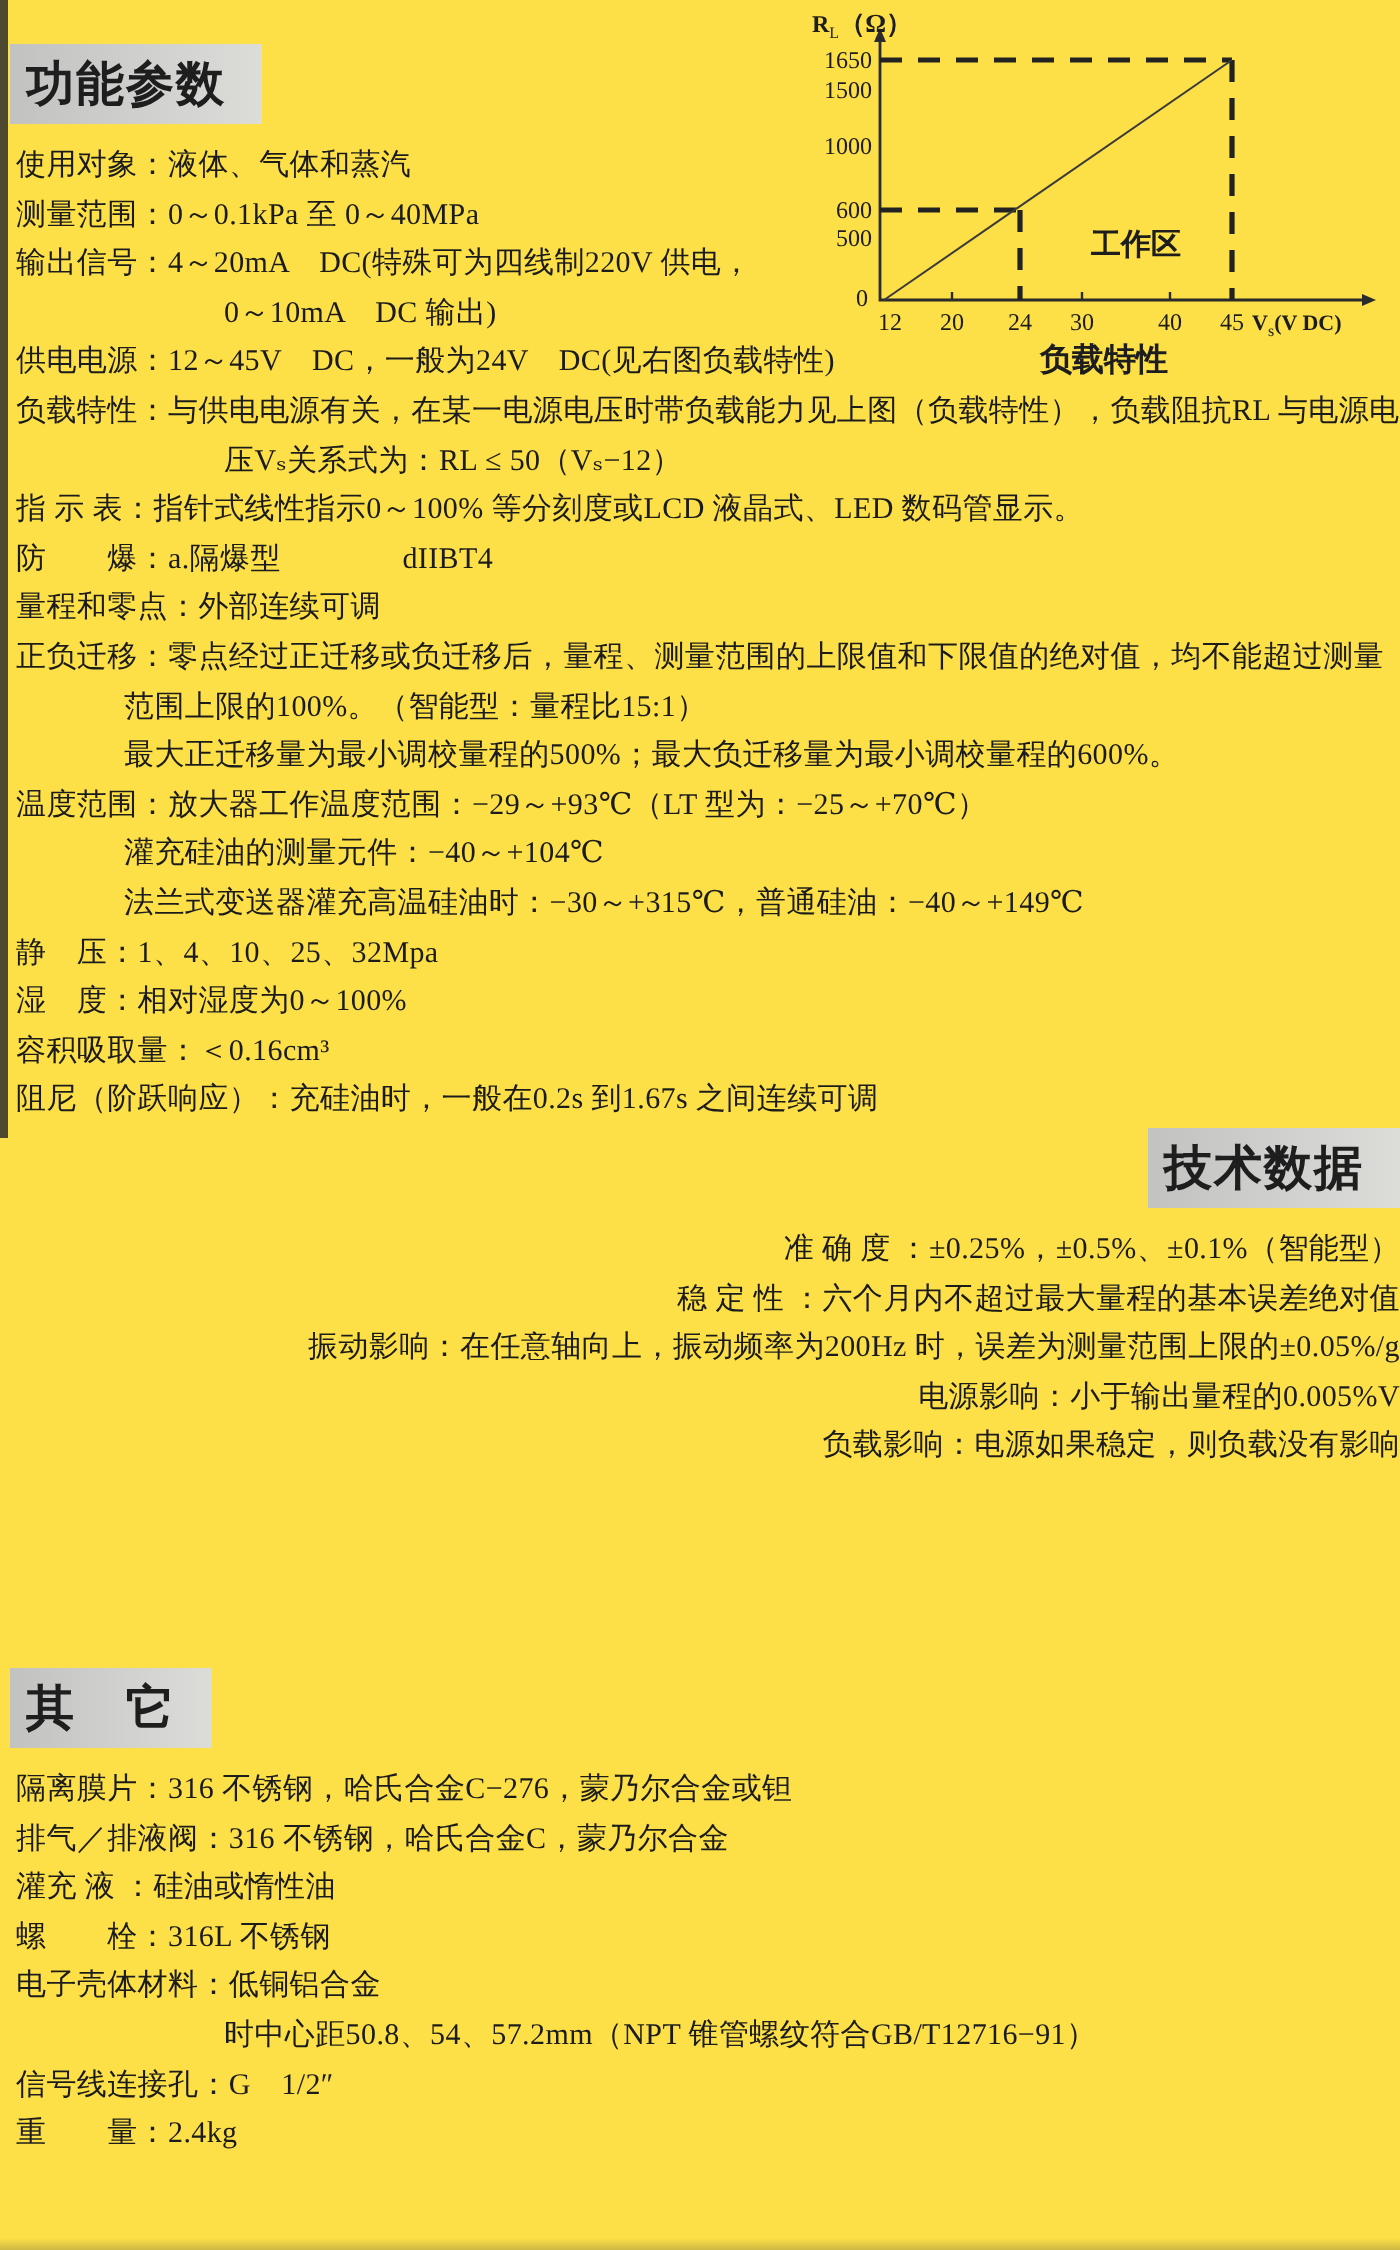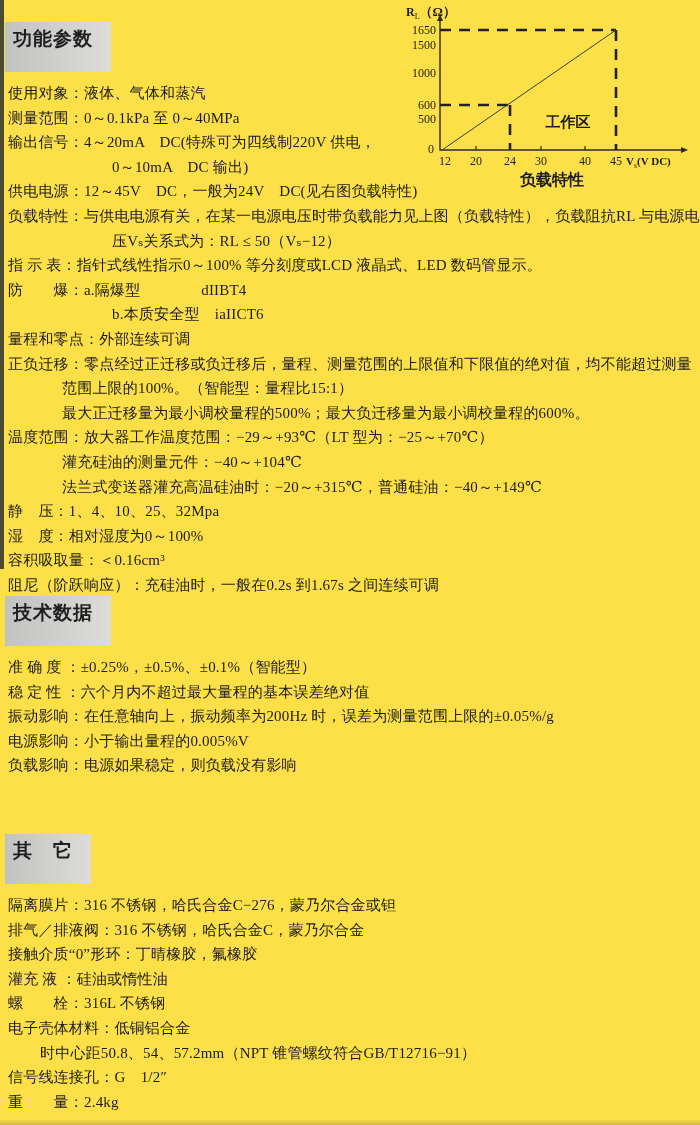--- a/index.html
+++ b/index.html
@@ -11,35 +11,35 @@
   }
   .page{position:relative;width:700px;height:1125px;background:#fde047;}
   
   .edge-left{position:absolute;left:0;top:556;width:4px;height:569px;background:#2e2e2e;opacity:.85;}
   .edge-bottom{position:absolute;left:0;bottom:0;width:700px;height:6px;background:linear-gradient(0deg,rgba(60,60,55,.25),rgba(60,60,55,0));}
   
   .section{position:absolute;left:0;right:0;}
   .sec-title{
     display:inline-block;margin-left:5px;
     font-family:"Liberation Sans","DejaVu Sans",sans-serif;
-    font-weight:bold;font-size:19px;color:#1e1e1e;
+    font-weight:bold;font-size:24px;color:#1e1e1e;
     background:linear-gradient(90deg,#c2c2c1,#dcdcd9);
-    padding:4px 18px 20px 8px;letter-spacing:1px;
+    padding:4px 18px 4px 8px;letter-spacing:1px;
   }
   .sec-body{margin-top:9px;}
   .line{
     height:24.6px;line-height:24.6px;font-size:15px;color:#1b1b1b;
     white-space:nowrap;letter-spacing:.2px;
   }
   .ind0{padding-left:8px}
   .ind1{padding-left:112px}
   .ind2{padding-left:62px}
-  .ind3{padding-left:40px}
+  .ind3{padding-left:112px}
   #sec-0{top:22px;}
-  #sec-1{top:596px;}
+  #sec-1{top:564px;text-align:right;}
   #sec-2{top:834px;}
   
   .chart{position:absolute;left:400px;top:2px;width:296px;height:190px;}
   .chart svg{display:block;}
   .chart text{fill:#1d1d1d;font-family:"Liberation Serif","DejaVu Serif",serif;}
   .axis{stroke:#2b2b2b;stroke-width:1.4;fill:none;}
   .tick{stroke:#2b2b2b;stroke-width:1.2;}
   .loadline{stroke:#3a3a3a;stroke-width:1;fill:none;}
   .dash{stroke:#222;stroke-width:2.6;stroke-dasharray:11 8;fill:none;}
   .ticklabel{font-size:12px;}
@@ -103,28 +103,27 @@
     <div class="sec-body">
         <div class="line ind0">使用对象：液体、气体和蒸汽</div>
         <div class="line ind0">测量范围：0～0.1kPa 至 0～40MPa</div>
         <div class="line ind0">输出信号：4～20mA　DC(特殊可为四线制220V 供电，</div>
         <div class="line ind1">0～10mA　DC 输出)</div>
         <div class="line ind0">供电电源：12～45V　DC，一般为24V　DC(见右图负载特性)</div>
         <div class="line ind0">负载特性：与供电电源有关，在某一电源电压时带负载能力见上图（负载特性），负载阻抗RL 与电源电</div>
         <div class="line ind1">压Vₛ关系式为：RL ≤ 50（Vₛ−12）</div>
         <div class="line ind0">指 示 表：指针式线性指示0～100% 等分刻度或LCD 液晶式、LED 数码管显示。</div>
         <div class="line ind0">防　　爆：a.隔爆型　　　　dIIBT4</div>
-        <div class="line ind1">b.本质安全型　iaIICT6</div>
         <div class="line ind0">量程和零点：外部连续可调</div>
         <div class="line ind0">正负迁移：零点经过正迁移或负迁移后，量程、测量范围的上限值和下限值的绝对值，均不能超过测量</div>
         <div class="line ind2">范围上限的100%。（智能型：量程比15:1）</div>
         <div class="line ind2">最大正迁移量为最小调校量程的500%；最大负迁移量为最小调校量程的600%。</div>
         <div class="line ind0">温度范围：放大器工作温度范围：−29～+93℃（LT 型为：−25～+70℃）</div>
         <div class="line ind2">灌充硅油的测量元件：−40～+104℃</div>
-        <div class="line ind2">法兰式变送器灌充高温硅油时：−20～+315℃，普通硅油：−40～+149℃</div>
+        <div class="line ind2">法兰式变送器灌充高温硅油时：−30～+315℃，普通硅油：−40～+149℃</div>
         <div class="line ind0">静　压：1、4、10、25、32Mpa</div>
         <div class="line ind0">湿　度：相对湿度为0～100%</div>
         <div class="line ind0">容积吸取量：＜0.16cm³</div>
         <div class="line ind0">阻尼（阶跃响应）：充硅油时，一般在0.2s 到1.67s 之间连续可调</div>
       </div>
   </div>
 
   <div class="section" id="sec-1">
     <div class="sec-title">技术数据</div>
     <div class="sec-body">
@@ -134,21 +133,20 @@
         <div class="line ind0">电源影响：小于输出量程的0.005%V</div>
         <div class="line ind0">负载影响：电源如果稳定，则负载没有影响</div>
       </div>
   </div>
 
   <div class="section" id="sec-2">
     <div class="sec-title">其　它</div>
     <div class="sec-body">
         <div class="line ind0">隔离膜片：316 不锈钢，哈氏合金C−276，蒙乃尔合金或钽</div>
         <div class="line ind0">排气／排液阀：316 不锈钢，哈氏合金C，蒙乃尔合金</div>
-        <div class="line ind0">接触介质“0”形环：丁晴橡胶，氟橡胶</div>
         <div class="line ind0">灌充 液 ：硅油或惰性油</div>
         <div class="line ind0">螺　　栓：316L 不锈钢</div>
         <div class="line ind0">电子壳体材料：低铜铝合金</div>
         <div class="line ind3">时中心距50.8、54、57.2mm（NPT 锥管螺纹符合GB/T12716−91）</div>
         <div class="line ind0">信号线连接孔：G　1/2″</div>
         <div class="line ind0">重　　量：2.4kg</div>
       </div>
   </div>
 
   <div class="edge-left"></div>

